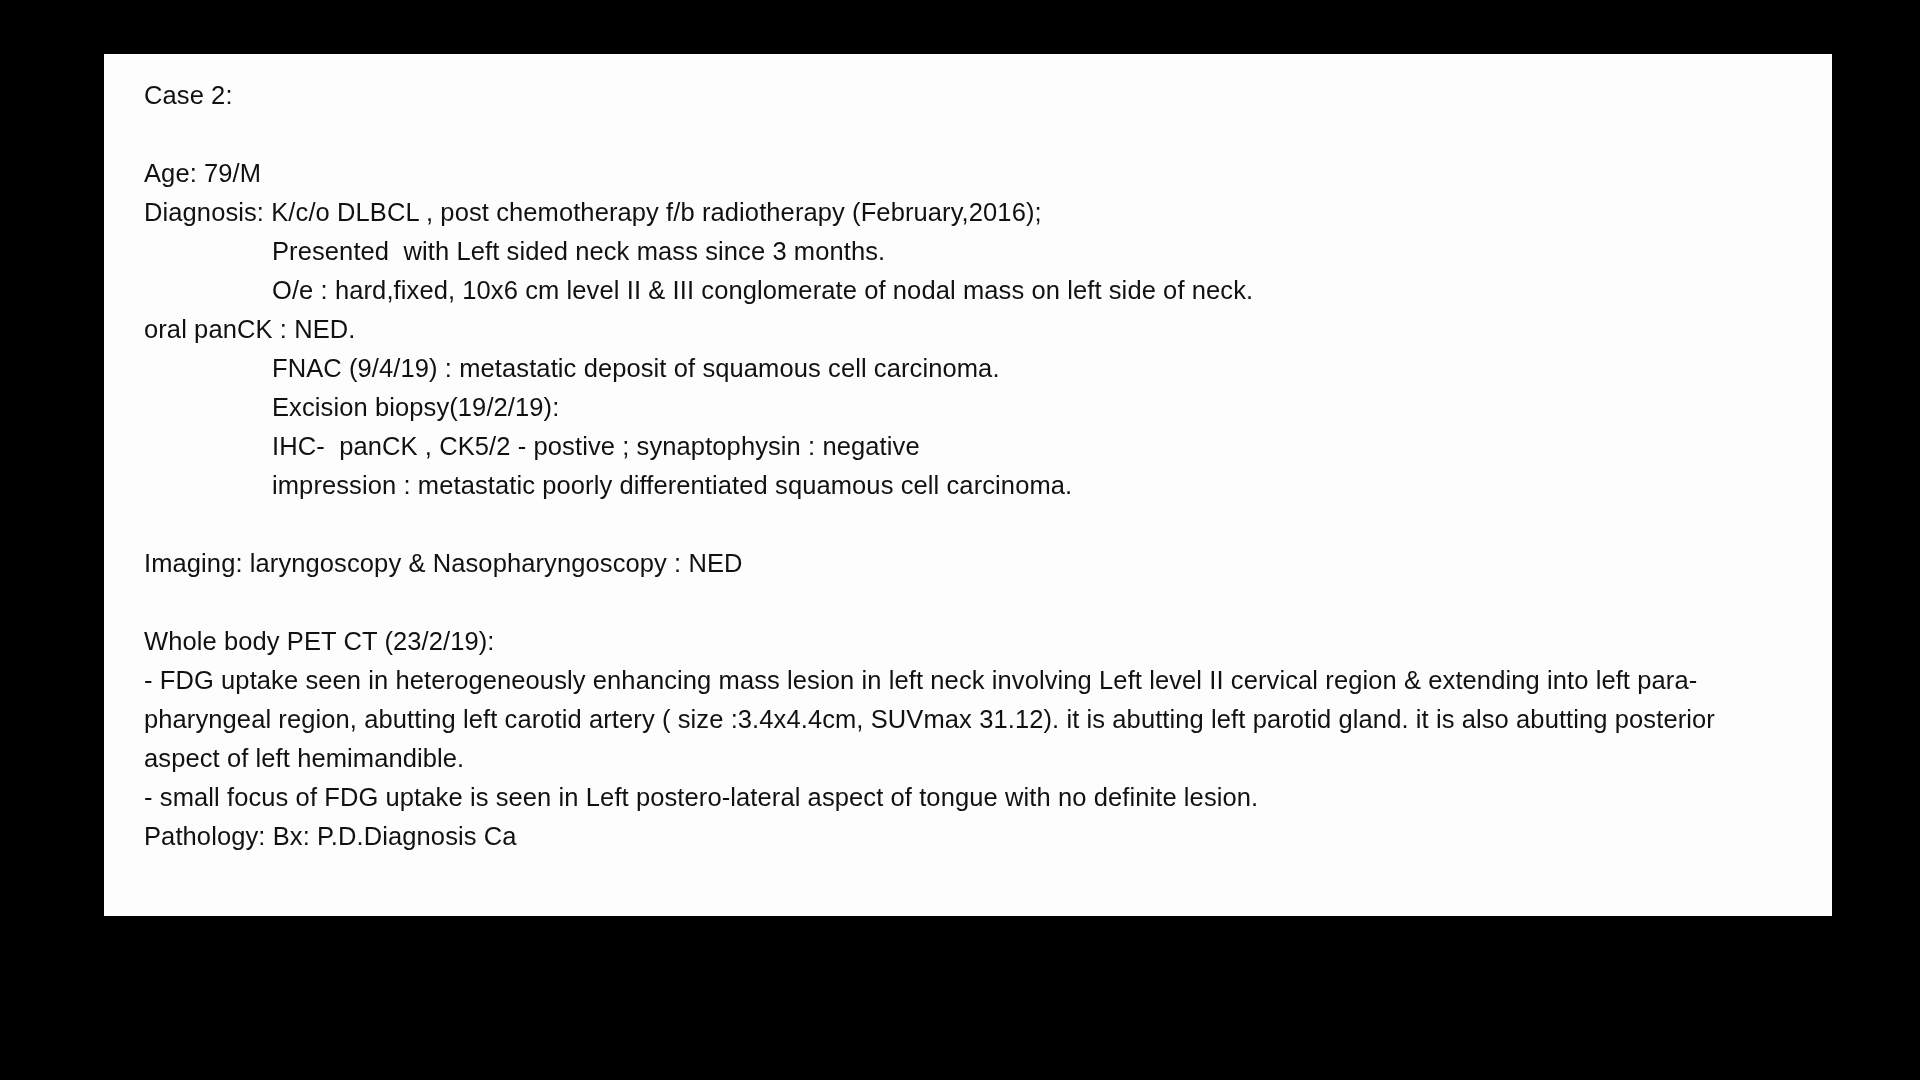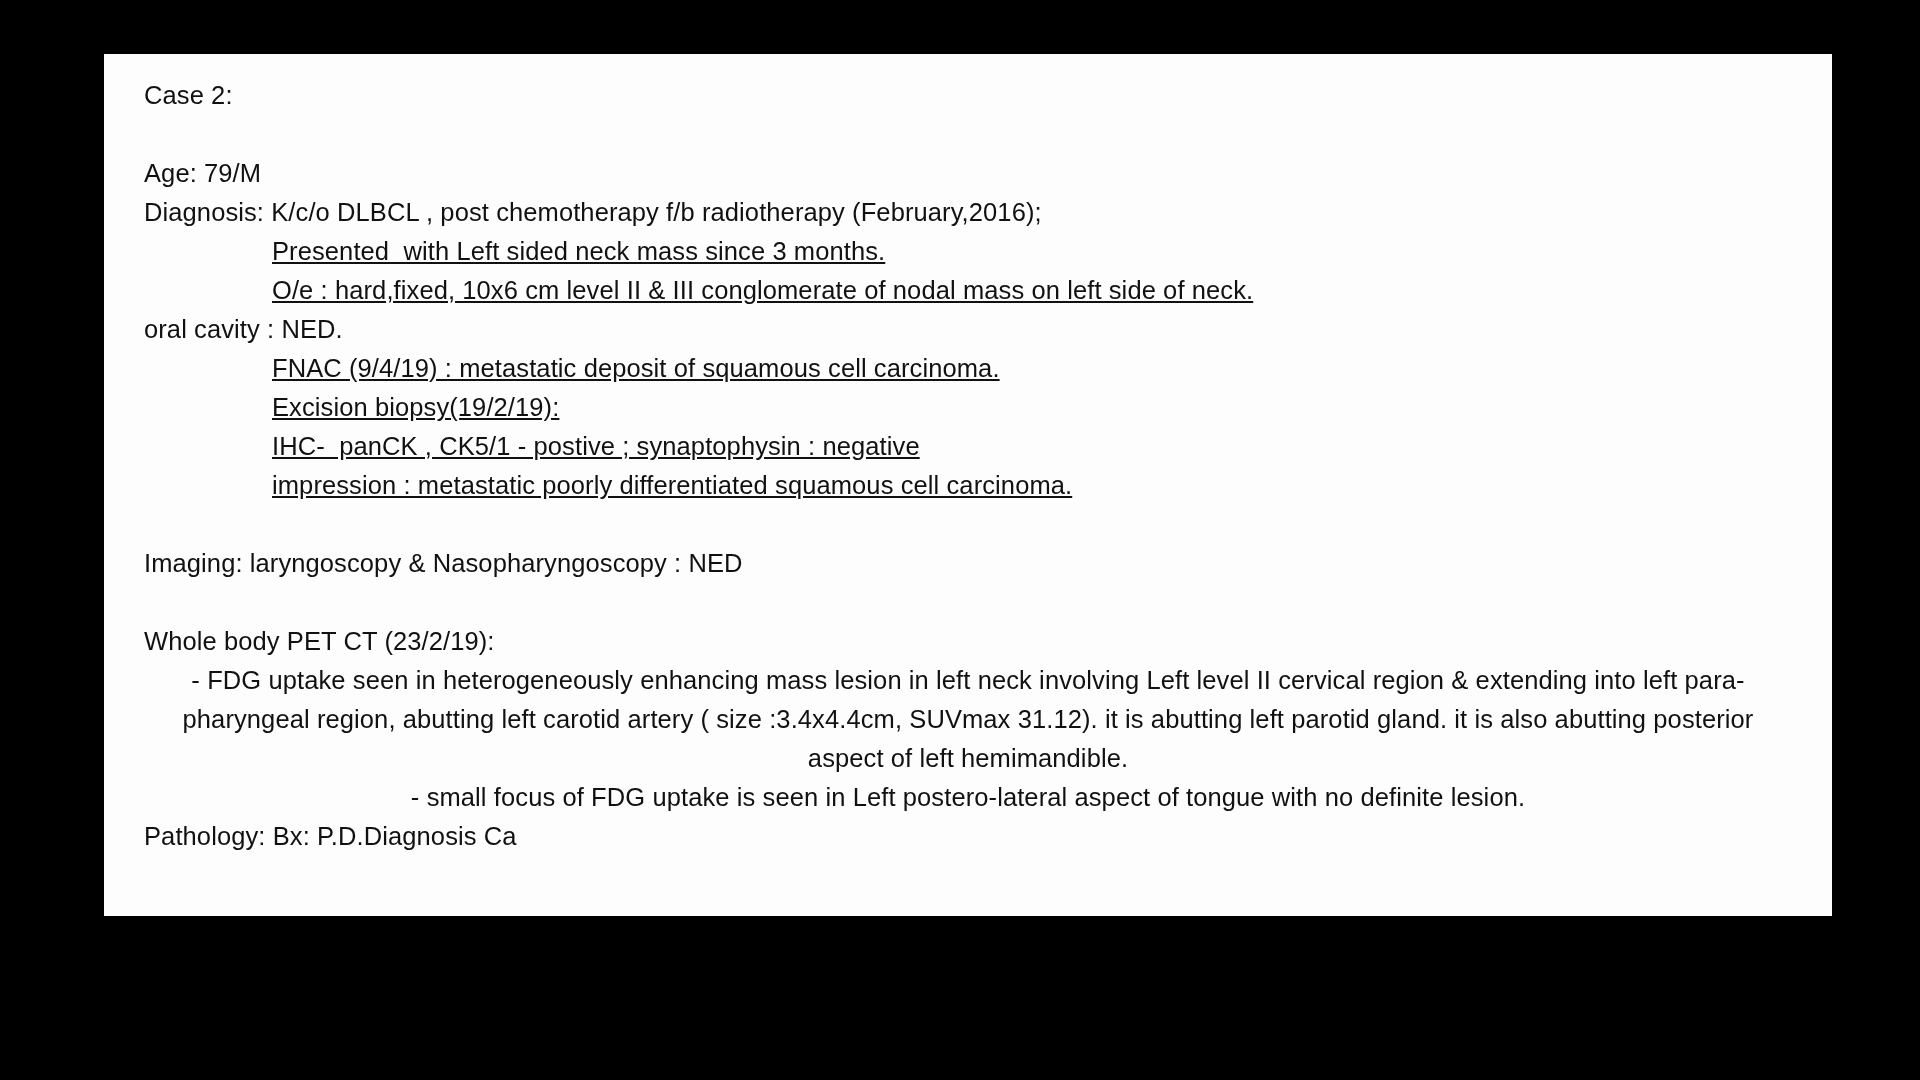--- a/index.html
+++ b/index.html
@@ -45,53 +45,52 @@
   }
 
   .line {
     white-space: pre-wrap;
     margin: 0;
     padding: 0;
   }
 
   .indent-1 {
     padding-left: 128px;
-    text-decoration: underline;
   }
 
   .blank {
     height: 39px;
   }
 
   .para {
     white-space: normal;
     margin: 0;
     padding: 0;
-    text-align: center;
+    text-align: left;
   }
 </style>
 </head>
 <body>
 
 <div id="stage">
   <div id="slide">
     <div id="slide-body">
 
       <div class="line">Case 2:</div>
 
       <div class="blank"></div>
 
       <div class="line">Age: 79/M</div>
       <div class="line">Diagnosis: K/c/o DLBCL , post chemotherapy f/b radiotherapy (February,2016);</div>
       <div class="line indent-1">Presented  with Left sided neck mass since 3 months.</div>
       <div class="line indent-1">O/e : hard,fixed, 10x6 cm level II &amp; III conglomerate of nodal mass on left side of neck.</div>
-      <div class="line">oral cavity : NED.</div>
+      <div class="line">oral panCK : NED.</div>
       <div class="line indent-1">FNAC (9/4/19) : metastatic deposit of squamous cell carcinoma.</div>
       <div class="line indent-1">Excision biopsy(19/2/19):</div>
-      <div class="line indent-1">IHC-  panCK , CK5/1 - postive ; synaptophysin : negative</div>
+      <div class="line indent-1">IHC-  panCK , CK5/2 - postive ; synaptophysin : negative</div>
       <div class="line indent-1">impression : metastatic poorly differentiated squamous cell carcinoma.</div>
 
       <div class="blank"></div>
 
       <div class="line">Imaging: laryngoscopy &amp; Nasopharyngoscopy : NED</div>
 
       <div class="blank"></div>
 
       <div class="line">Whole body PET CT (23/2/19):</div>
       <div class="para">- FDG uptake seen in heterogeneously enhancing mass lesion in left neck involving Left level II cervical region &amp; extending into left para-pharyngeal region, abutting left carotid artery ( size :3.4x4.4cm, SUVmax 31.12). it is abutting left parotid gland. it is also abutting posterior aspect of left hemimandible.</div>

